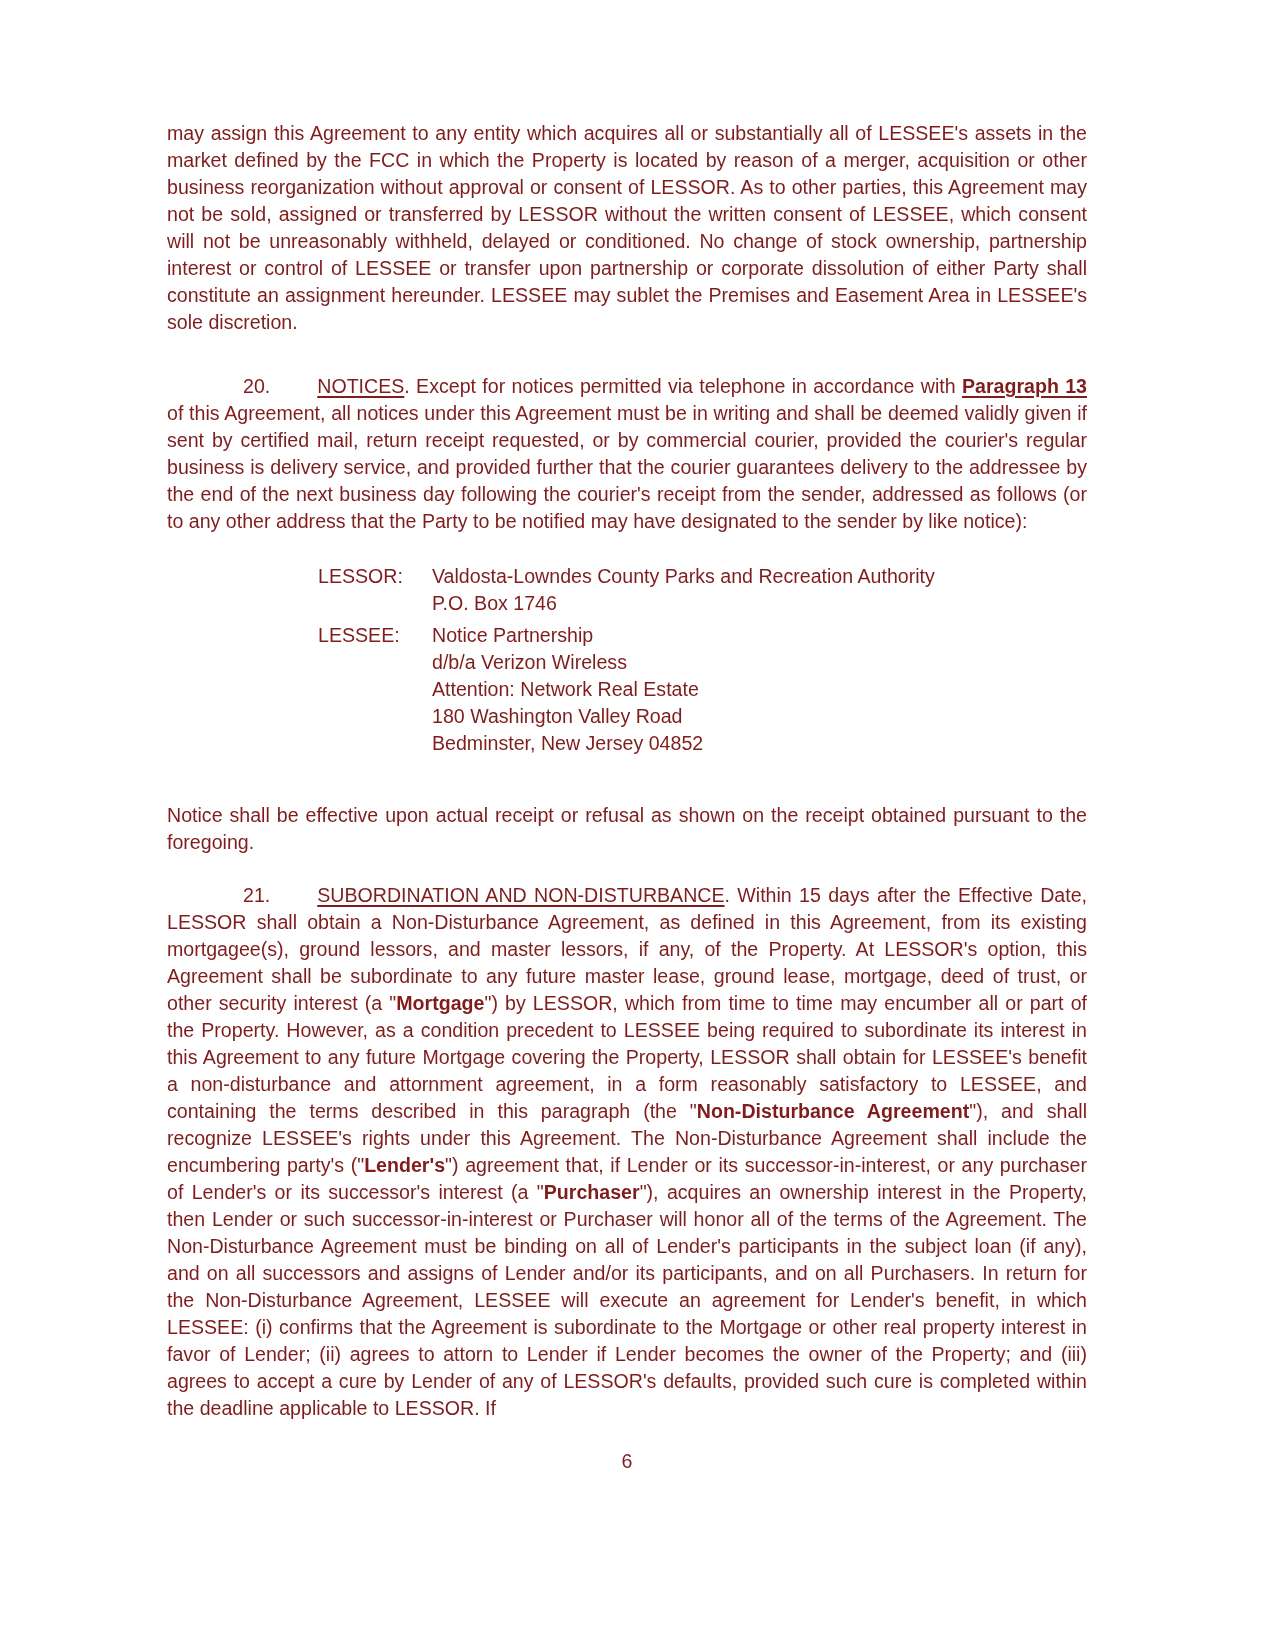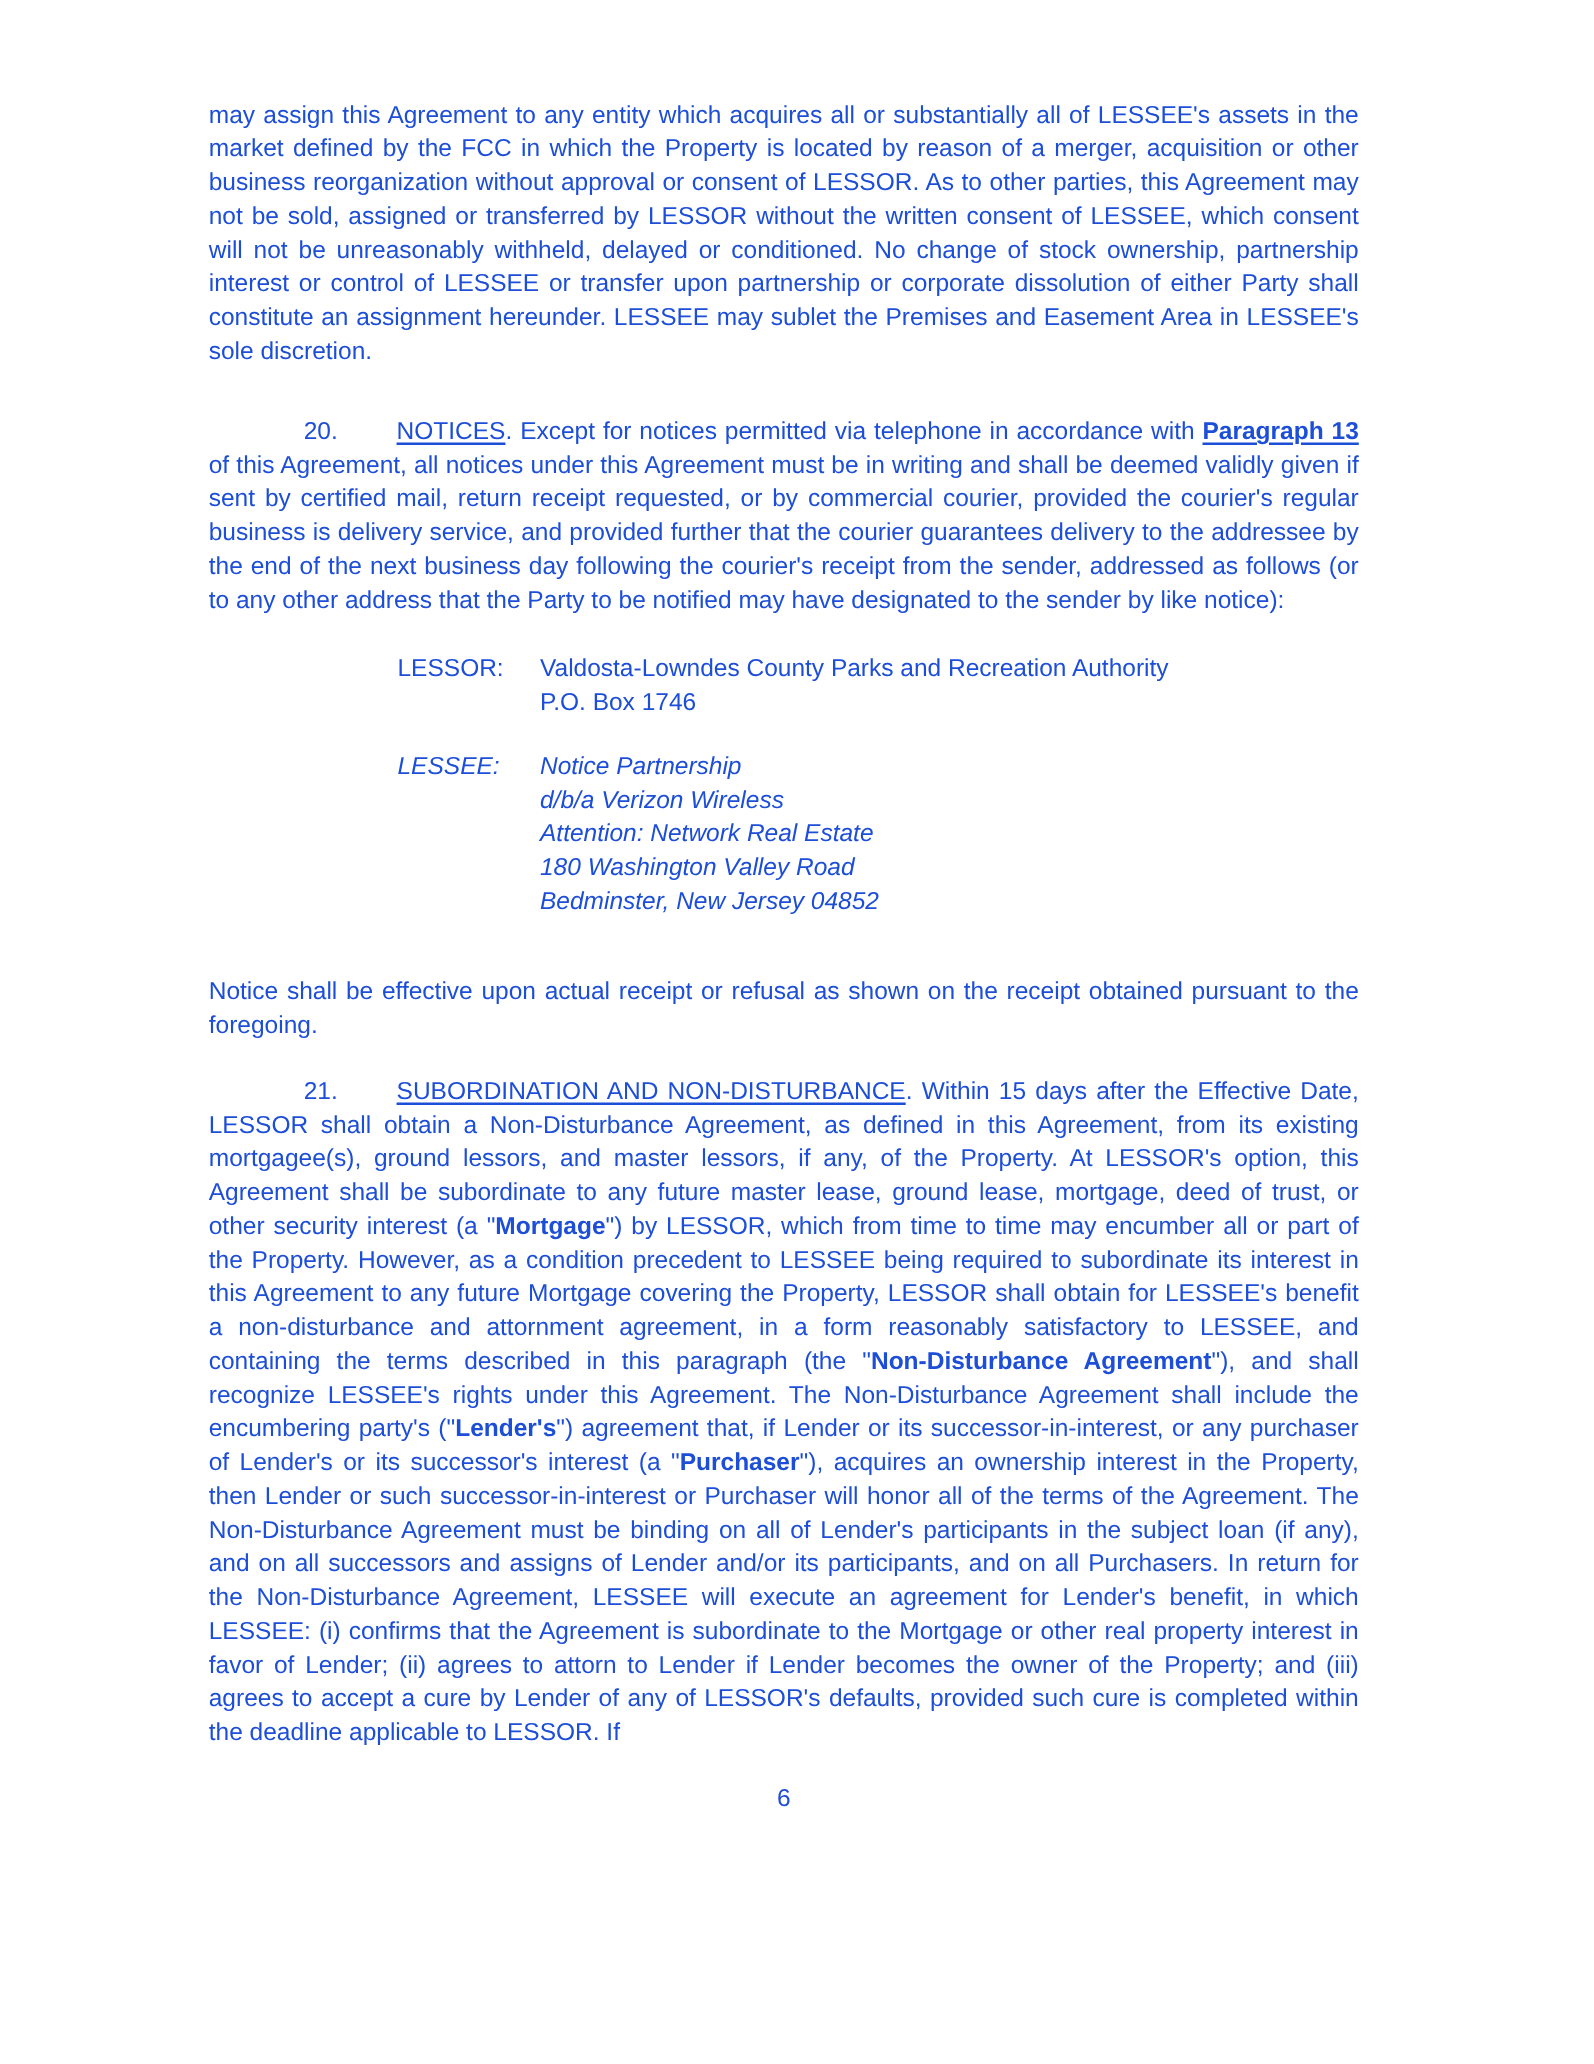--- a/index.html
+++ b/index.html
@@ -7,22 +7,22 @@
     padding: 0;
     background: #ffffff;
   }
   .page {
     position: relative;
     width: 1275px;
     height: 1651px;
     margin: 0 auto;
     background: #ffffff;
     box-sizing: border-box;
-    padding: 79px 168px 0 167px;
-    color: #1d4ed8;
+    padding: 120px 168px 0 167px;
+    color: #7f1d1d;
     font-family: "Liberation Sans", sans-serif;
     font-size: 19.6px;
     line-height: 27px;
     overflow: hidden;
   }
   .doc-body {
     width: 920px;
   }
   .para {
     text-align: justify;
@@ -38,21 +38,21 @@
   
   .block-notices-paragraph      { margin-top: 37px; }
   .block-notice-addresses       { margin-top: 28px; }
   .block-notice-effective       { margin-top: 45px; }
   .block-subordination-paragraph{ margin-top: 26px; }
 
   .addr-entry {
     display: flex;
     margin-left: 151px;
   }
-  .addr-entry + .addr-entry { margin-top: 24px; font-style: italic; }
+  .addr-entry + .addr-entry { margin-top: 5px; }
   .addr-label {
     width: 114px;
     flex: 0 0 114px;
   }
   .addr-lines div { white-space: nowrap; }
 
   .page-number {
     margin-top: 26px;
     width: 920px;
     text-align: center;

